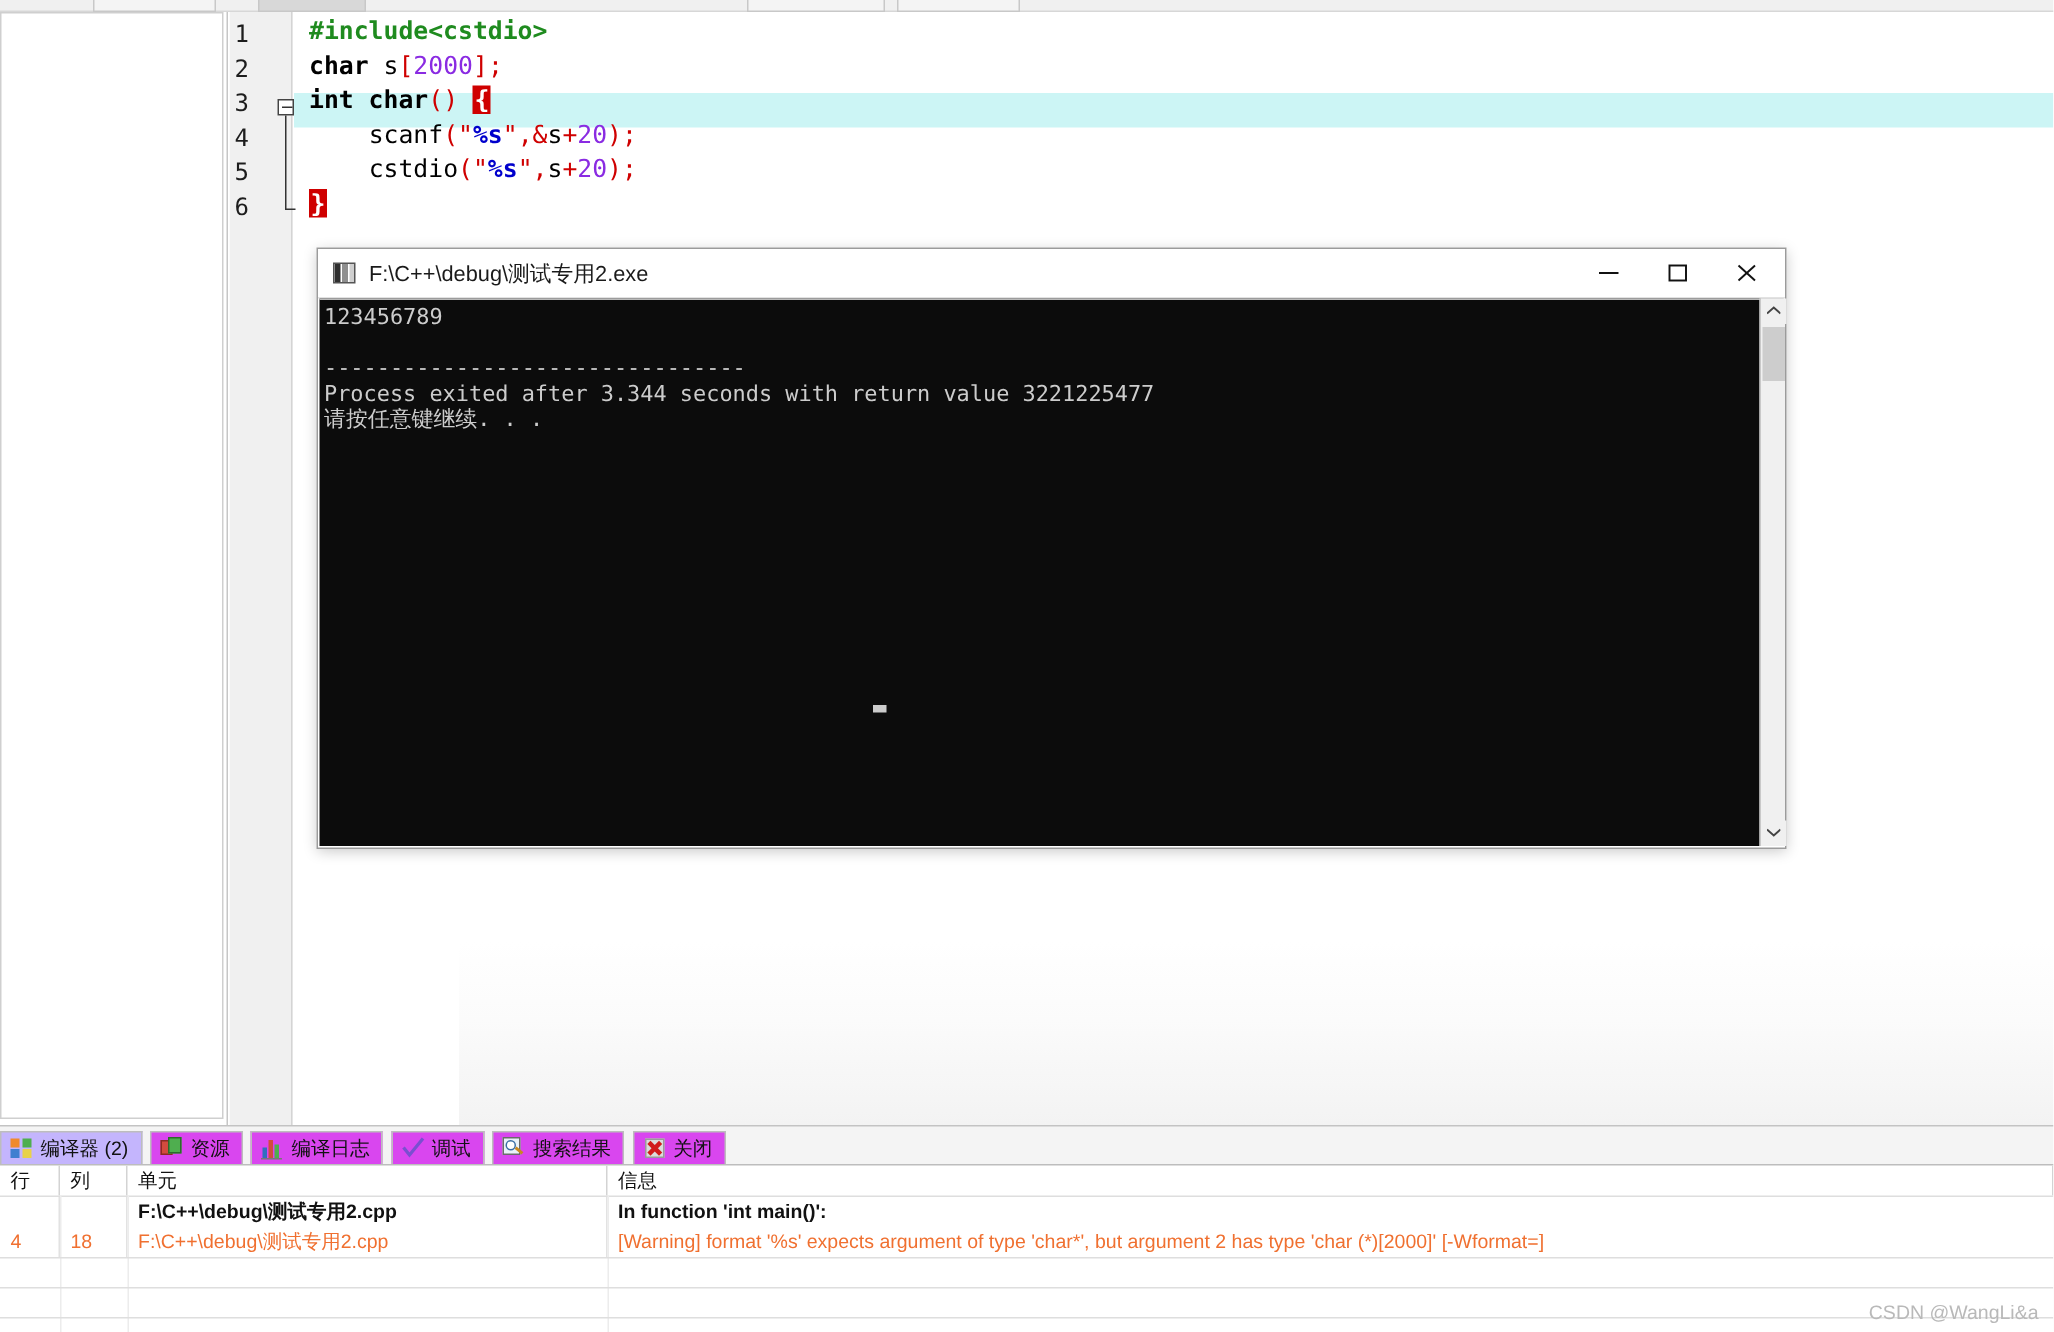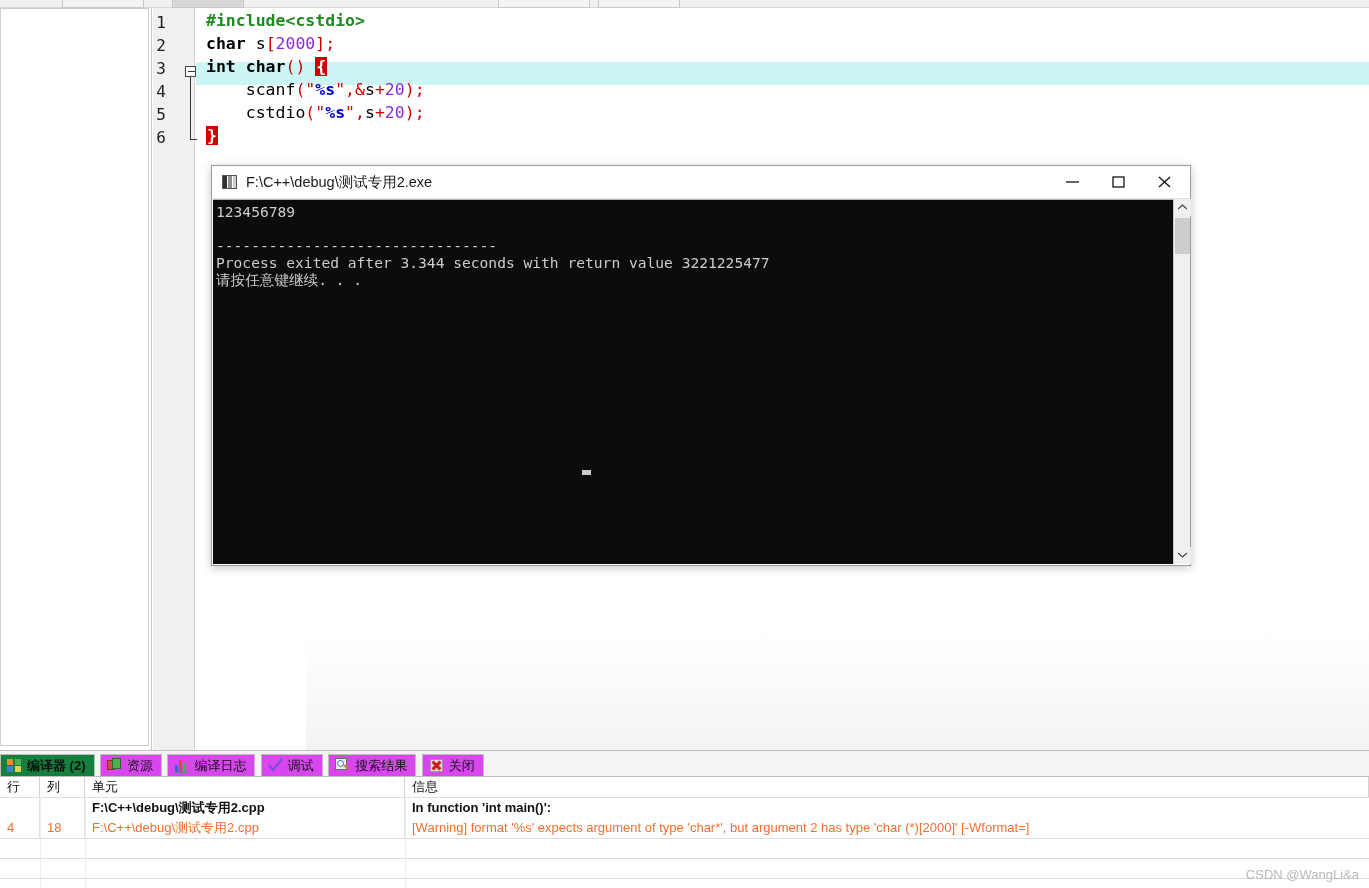--- a/index.html
+++ b/index.html
@@ -198,21 +198,21 @@
     display: inline-block; position: relative;
     height: 22px; padding: 0 8px 0 6px;
     background: #d946ef;
     border: 1px solid #bdbdbd;
     border-bottom: none;
     margin-right: 1px;
     vertical-align: top;
     font-size: 13px; color: #111;
     line-height: 21px;
   }
-  .tab.active { background: #15803d; font-weight: bold; }
+  .tab.active { background: #c4b5fd; }
   .tab .ticon {
     display: inline-block; width: 16px; height: 15px;
     vertical-align: -3px; margin-right: 4px; position: relative;
   }
   .tab .tlabel { vertical-align: top; }
 
   
   .ic-squares i { position: absolute; width: 6px; height: 6px; }
   .ic-squares .s1 { left: 0; top: 1px; background: #f08a2b; }
   .ic-squares .s2 { left: 8px; top: 1px; background: #4fae4f; }

